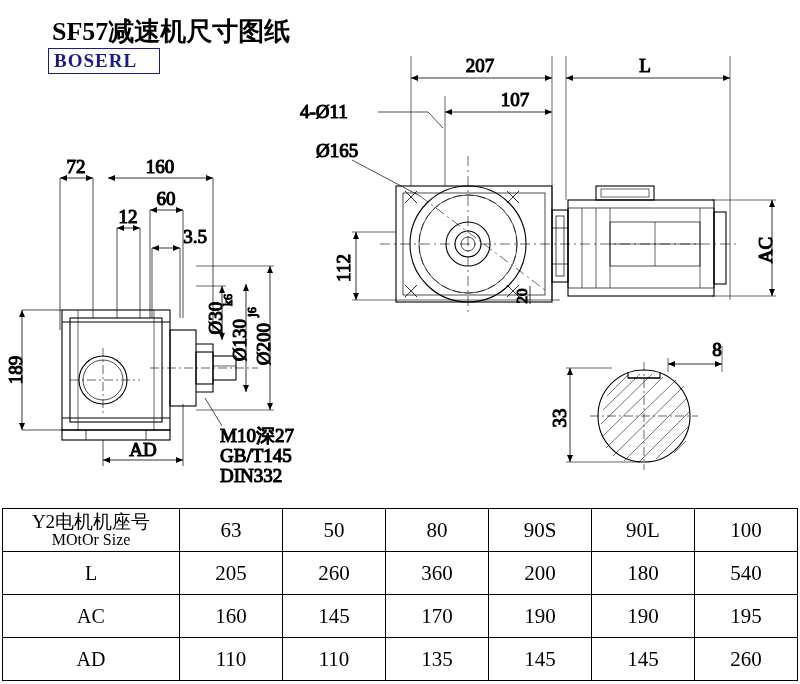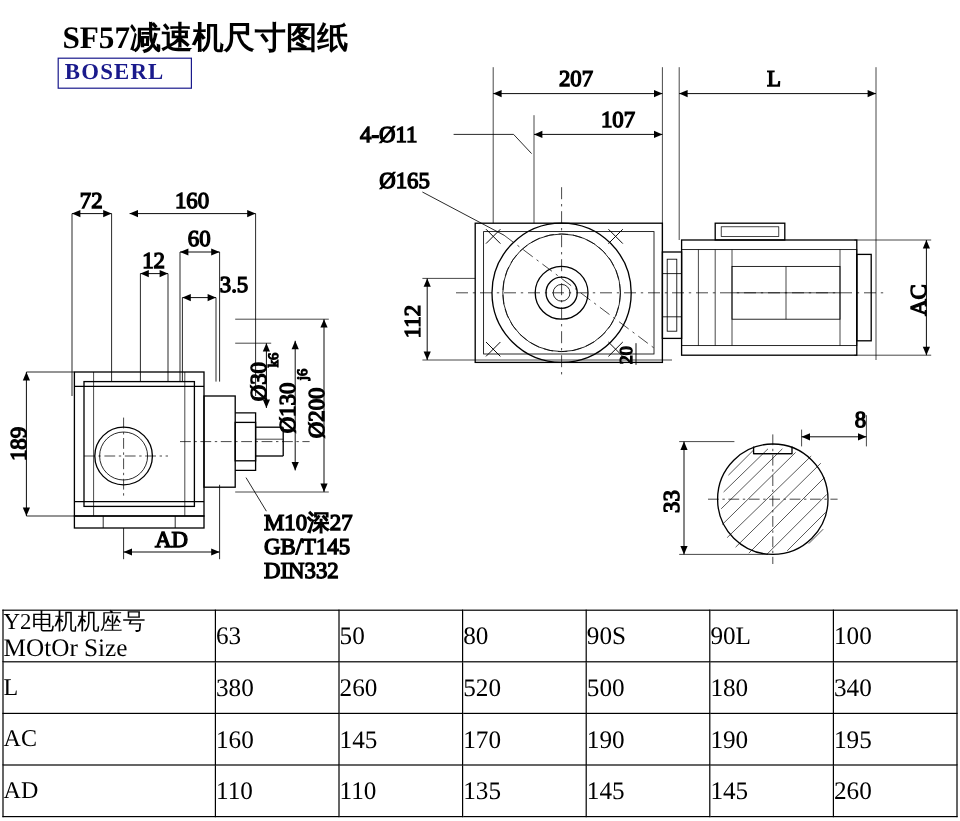--- a/index.html
+++ b/index.html
@@ -62,39 +62,40 @@
   .spec-table {
     position: absolute;
     left: 2px;
     top: 508px;
     width: 796px;
     border-collapse: collapse;
     table-layout: fixed;
   }
   .spec-table td {
     border: 1px solid #000;
+    text-align: center;
     font-family: "Liberation Serif", serif;
     font-size: 21px;
     height: 42px;
     padding: 0;
     margin-top: 24px;
   }
   .spec-table td.label {
     width: 176px;
     font-size: 20px;
     line-height: 1.05;
   }
   .spec-table td.label .cn {
     display: block;
     font-size: 19px;
     letter-spacing: 0px;
   }
   .spec-table td.label .en {
     display: block;
-    font-size: 21px;
+    font-size: 16px;
   }
   svg text {
     font-family: "Liberation Serif", serif;
     fill: #000;
   }
   .dim { font-size: 19px; }
   .dim-sm { font-size: 15px; }
   .dim-xs { font-size: 12px; }
 </style>
 </head>
@@ -397,26 +398,26 @@
         </td>
         <td>63</td>
         <td>50</td>
         <td>80</td>
         <td>90S</td>
         <td>90L</td>
         <td>100</td>
       </tr>
       <tr>
         <td class="label">L</td>
-        <td>380</td>
+        <td>205</td>
         <td>260</td>
-        <td>520</td>
-        <td>500</td>
+        <td>360</td>
+        <td>200</td>
         <td>180</td>
-        <td>340</td>
+        <td>540</td>
       </tr>
       <tr>
         <td class="label">AC</td>
         <td>160</td>
         <td>145</td>
         <td>170</td>
         <td>190</td>
         <td>190</td>
         <td>195</td>
       </tr>

